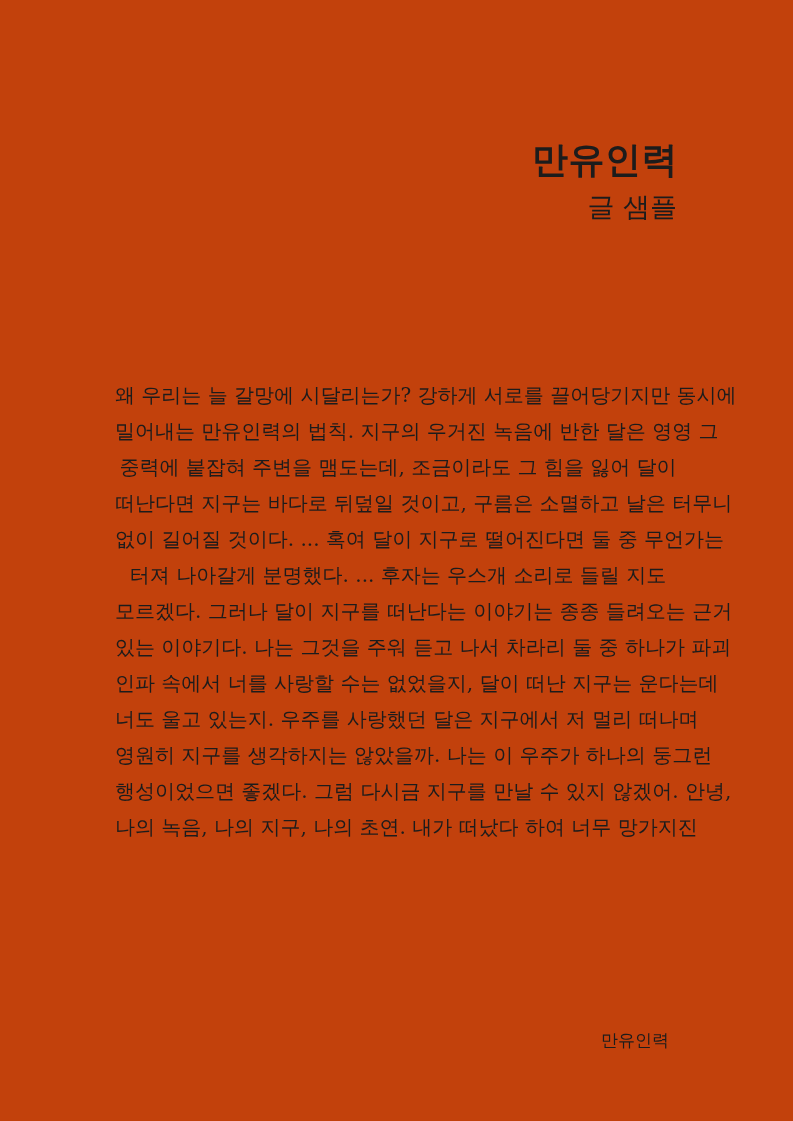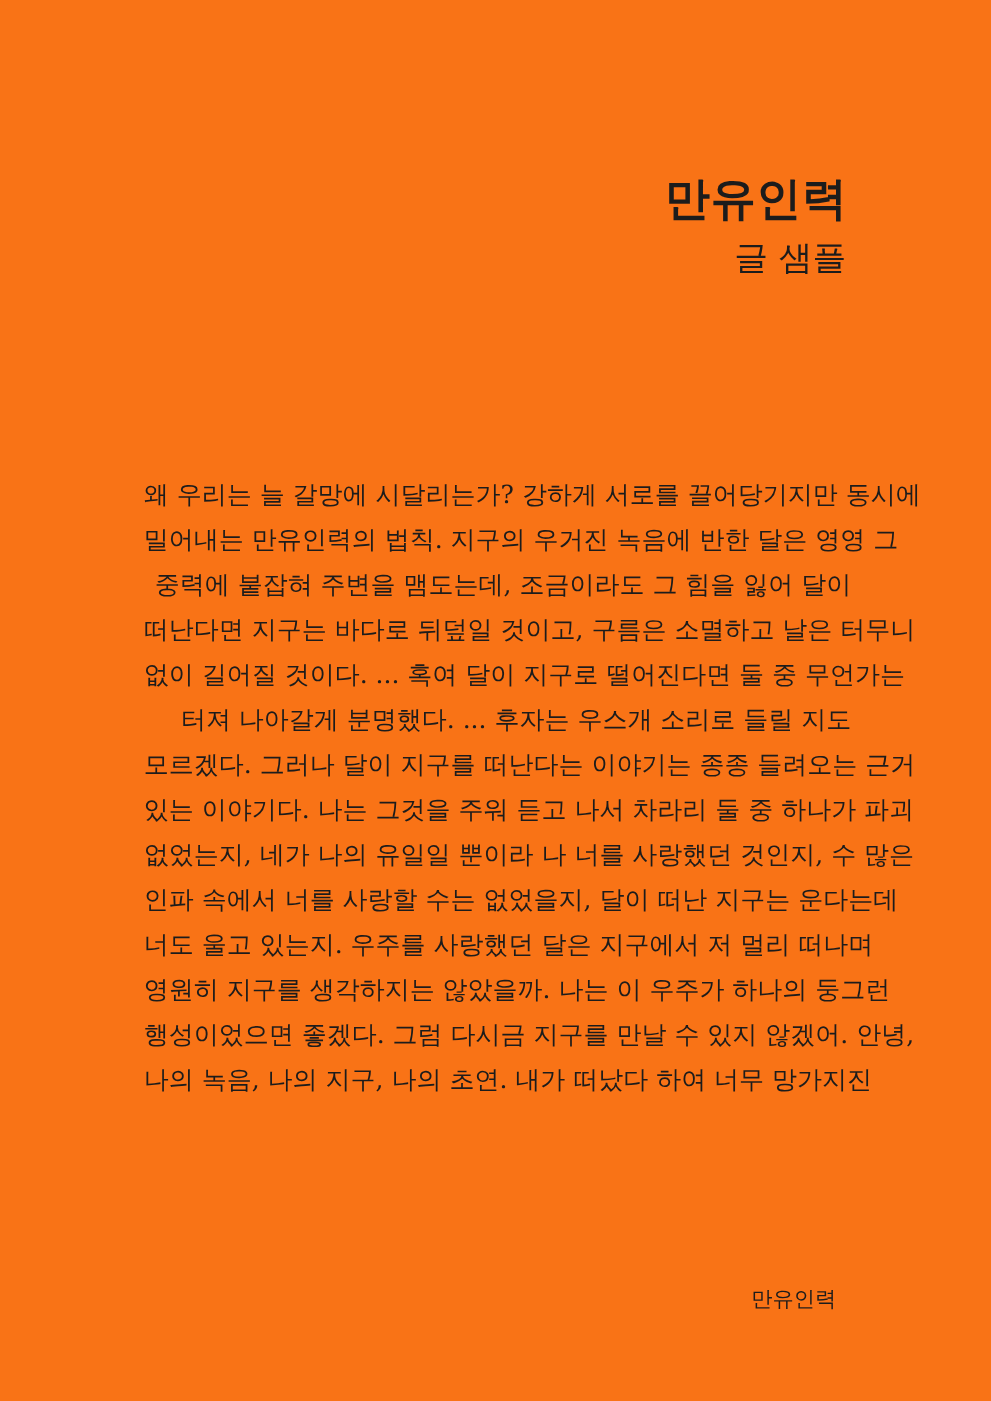--- a/index.html
+++ b/index.html
@@ -4,21 +4,21 @@
 <style>
   html, body {
     margin: 0;
     padding: 0;
     background: #ffffff;
   }
   .page {
     position: relative;
     width: 793px;
     height: 1121px;
-    background: #f97316;
+    background: #c2410c;
     font-family: "DejaVu Serif", "Liberation Serif", serif;
     color: #1c1c1c;
     overflow: hidden;
   }
   .doc-title {
     position: absolute;
     top: 139px;
     right: 115px;
     margin: 0;
     font-size: 36px;
@@ -39,21 +39,21 @@
     white-space: nowrap;
     text-align: left;
   }
   .doc-body {
     position: absolute;
     top: 377px;
     left: 115px;
     width: 566px;
     font-size: 20px;
     line-height: 36px;
-    text-align: right;
+    text-align: center;
   }
   .body-line {
     height: 36px;
     white-space: nowrap;
   }
   .page-footer {
     position: absolute;
     top: 1030px;
     right: 124px;
     margin: 0;
@@ -74,21 +74,20 @@
 
   <div class="doc-body">
     <div class="body-line">왜 우리는 늘 갈망에 시달리는가? 강하게 서로를 끌어당기지만 동시에</div>
     <div class="body-line">밀어내는 만유인력의 법칙. 지구의 우거진 녹음에 반한 달은 영영 그</div>
     <div class="body-line">중력에 붙잡혀 주변을 맴도는데, 조금이라도 그 힘을 잃어 달이</div>
     <div class="body-line">떠난다면 지구는 바다로 뒤덮일 것이고, 구름은 소멸하고 날은 터무니</div>
     <div class="body-line">없이 길어질 것이다. ... 혹여 달이 지구로 떨어진다면 둘 중 무언가는</div>
     <div class="body-line">터져 나아갈게 분명했다. ... 후자는 우스개 소리로 들릴 지도</div>
     <div class="body-line">모르겠다. 그러나 달이 지구를 떠난다는 이야기는 종종 들려오는 근거</div>
     <div class="body-line">있는 이야기다. 나는 그것을 주워 듣고 나서 차라리 둘 중 하나가 파괴</div>
-    <div class="body-line">없었는지, 네가 나의 유일일 뿐이라 나 너를 사랑했던 것인지, 수 많은</div>
     <div class="body-line">인파 속에서 너를 사랑할 수는 없었을지, 달이 떠난 지구는 운다는데</div>
     <div class="body-line">너도 울고 있는지. 우주를 사랑했던 달은 지구에서 저 멀리 떠나며</div>
     <div class="body-line">영원히 지구를 생각하지는 않았을까. 나는 이 우주가 하나의 둥그런</div>
     <div class="body-line">행성이었으면 좋겠다. 그럼 다시금 지구를 만날 수 있지 않겠어. 안녕,</div>
     <div class="body-line">나의 녹음, 나의 지구, 나의 초연. 내가 떠났다 하여 너무 망가지진</div>
   </div>
 
   <div class="page-footer">만유인력</div>
 
 </div>

